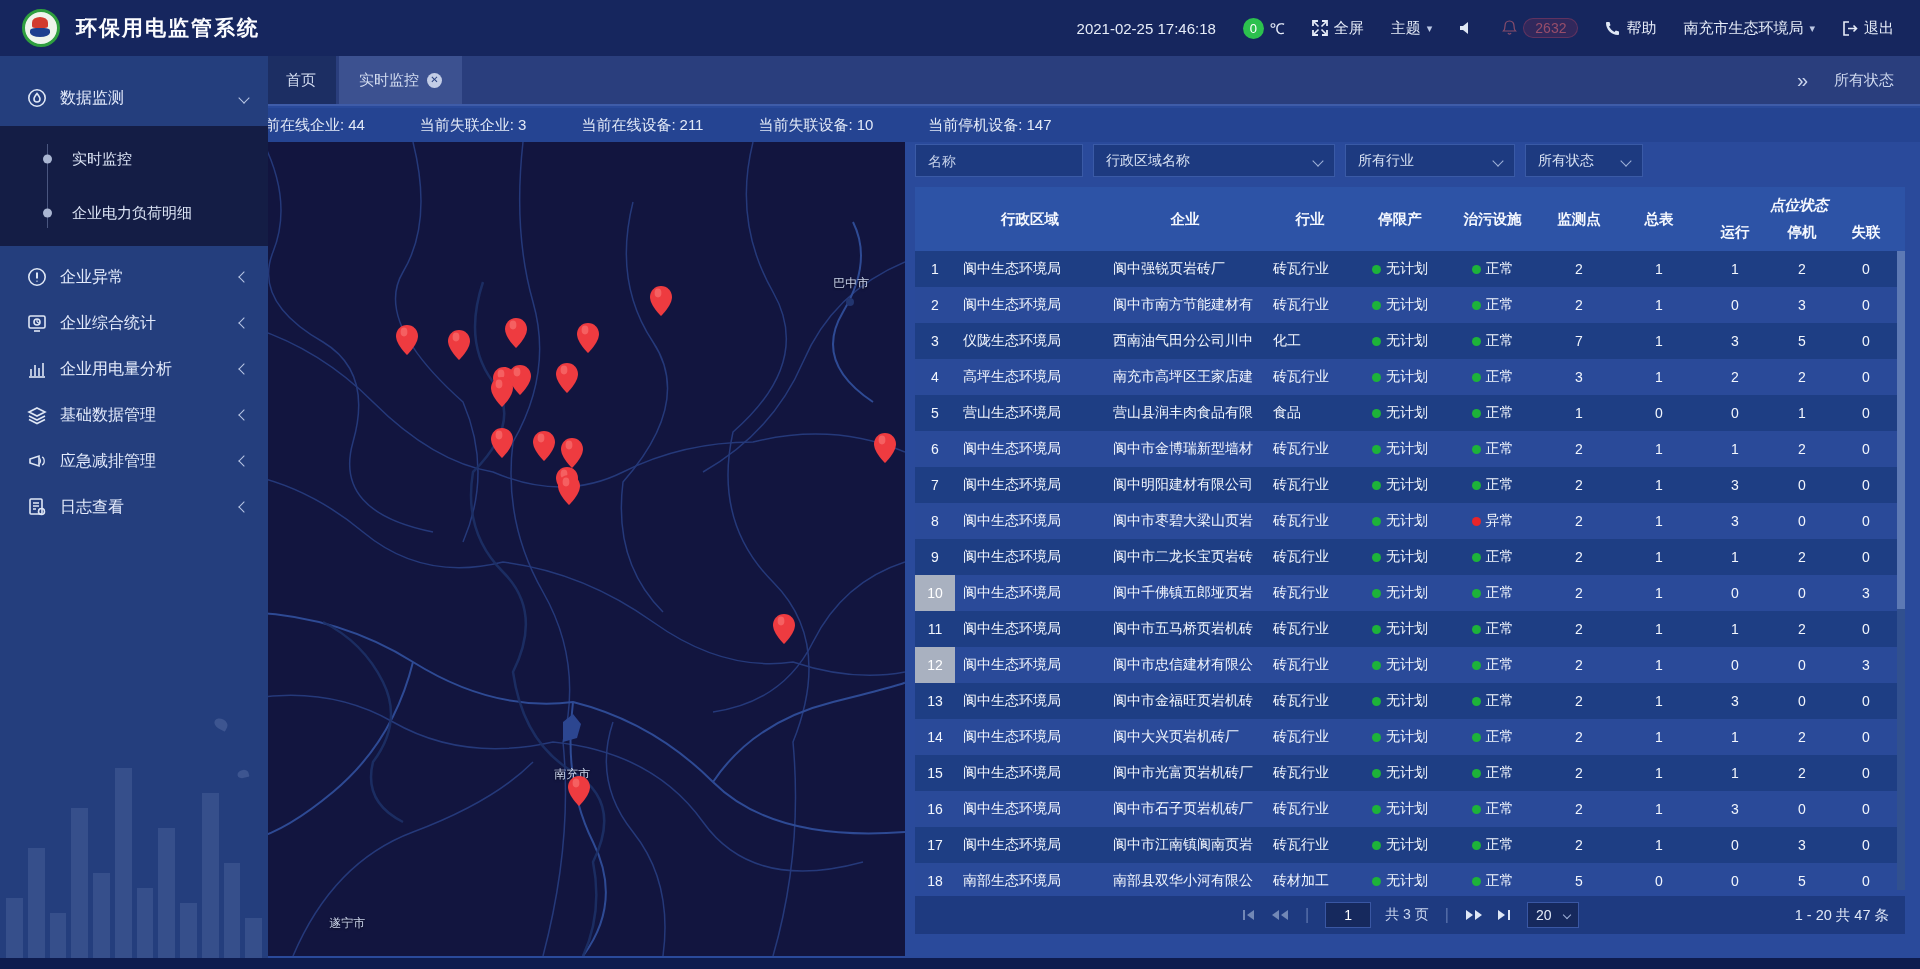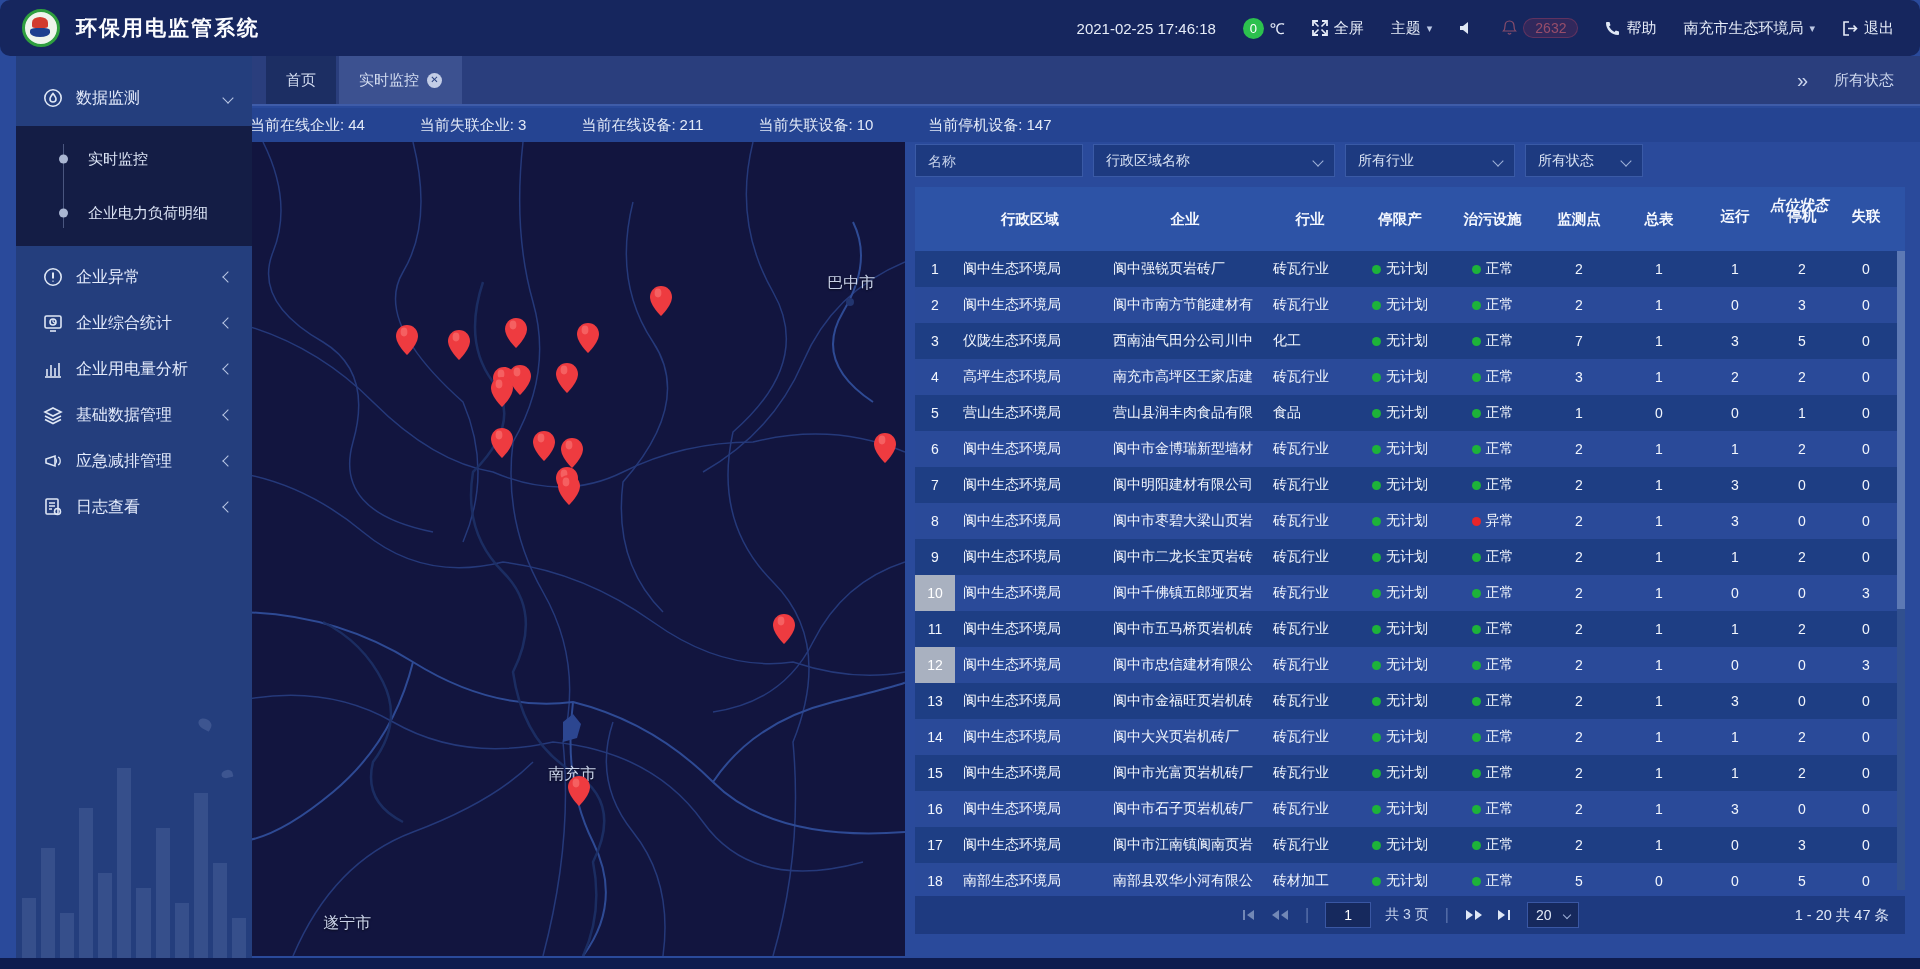--- a/index.html
+++ b/index.html
@@ -6,41 +6,41 @@
   html,body { width:1920px; height:969px; overflow:hidden; }
   body {
     font-family: "Liberation Sans", sans-serif;
     background:#2a4a9b;
     position:relative;
     color:#fff;
   }
   
   .header {
     position:absolute; top:0; left:0; width:1920px; height:56px;
-    background:#16265e; display:flex; align-items:center; z-index:30;border-radius:10px;
+    background:#16265e; display:flex; align-items:center; z-index:30;
   }
   .logo {
     width:38px; height:38px; border-radius:50%; margin-left:22px;
     background:#eef4ec; border:3px solid #2f9f3f; position:relative; flex:none;
   }
   .logo i1 { position:absolute; left:7px; top:5px; width:16px; height:11px; background:#d23c2e; border-radius:50% 50% 20% 20%; display:block; }
   .logo i2 { position:absolute; left:5px; top:16px; width:20px; height:9px; background:#1d3f8f; border-radius:30% 30% 50% 50%; display:block; }
   .app-title { font-size:21px; font-weight:bold; letter-spacing:2px; margin-left:16px; color:#fbfcff; }
   .header-right { margin-left:auto; display:flex; align-items:center; gap:27px; padding-right:26px; font-size:15px; color:#e6ecf8; }
   .hitem { display:flex; align-items:center; gap:6px; cursor:default; }
   .temp-circle { width:21px; height:21px; border-radius:50%; background:#2cc14e; color:#fff; font-size:13px;
     display:flex; align-items:center; justify-content:center; }
   .caret { font-size:11px; color:#bcc8e4; }
   .notif-badge { padding:1px 11px; border-radius:10px; background:rgba(185,55,85,.22);
     border:1px solid rgba(200,70,100,.45); color:#c25a6e; font-size:14px; }
   .dim { opacity:.75; }
   
   .sidebar {
-    position:absolute; top:56px; left:0; width:236px; bottom:0;
-    background:#243e7d; z-index:20; overflow:hidden;margin-left:16px;
+    position:absolute; top:56px; left:0; width:268px; bottom:0;
+    background:#243e7d; z-index:20; overflow:hidden;
   }
   .menu { margin-top:14px; }
   .menu-item { height:46px; display:flex; align-items:center; gap:13px;
     padding:0 20px 0 27px; font-size:16px; color:#e3eafb; cursor:pointer; }
   .menu-item.lvl1 { height:56px; }
   .menu-item .mi-icon { width:20px; height:20px; flex:none; display:flex; align-items:center; justify-content:center; }
   .menu-item svg { stroke:#dfe7f5; fill:none; stroke-width:1.6; }
   .chev { width:8px; height:8px; border-right:1.6px solid #b9c6e4; border-bottom:1.6px solid #b9c6e4; margin-left:auto; flex:none; }
   .chev.down { transform:rotate(45deg); }
   .chev.left { transform:rotate(135deg); }
@@ -63,21 +63,21 @@
     display:flex; align-items:center; justify-content:center; line-height:1; }
   .tab-right { margin-left:auto; display:flex; align-items:center; gap:26px; padding-right:26px; color:#cdd7ee; font-size:15px; }
   
   .statsbar { position:absolute; left:220px; top:108px; width:1700px; height:34px; background:#254492;
     display:flex; align-items:center; gap:55px; padding-left:30px; font-size:15px; color:#e2e9f7; z-index:9; }
   .stat b { font-weight:normal; margin-left:4px;text-align:right; }
   
   .map { position:absolute; left:233px; top:142px; width:672px; height:814px;
     background:#12153f; overflow:hidden; z-index:5; }
   .map svg.roads { position:absolute; inset:0; }
-  .map-label { position:absolute; transform:translate(-50%,-50%); color:#c9d2e8; font-size:16px;
+  .map-label { position:absolute; transform:translate(-50%,-50%); color:#c9d2e8; font-size:12px;
     text-shadow:0 1px 2px rgba(0,0,0,.6); white-space:nowrap; }
   .pin { position:absolute; width:24px; height:32px; transform:translate(-50%,-100%); }
   .map-toggle { position:absolute; left:-14px; top:384px; width:27px; height:27px; border-radius:50%;
     background:#16171d; display:flex; align-items:center; justify-content:center; cursor:pointer; z-index:6; }
   .map-toggle span { width:7px; height:7px; border-left:2px solid #fff; border-bottom:2px solid #fff; transform:rotate(45deg); margin-left:3px; }
   
   .rpanel { position:absolute; left:915px; top:144px; width:990px; z-index:5; }
   .filters { display:flex; gap:10px; height:33px; }
   .f-input, .f-select { background:#1d3a80; border:1px solid #3a5aa6; color:#d6e0f2; font-size:14px;
     height:33px; padding:0 12px; display:flex; align-items:center; }
@@ -86,21 +86,21 @@
   .f-input input::placeholder { color:#c3cfe8; opacity:1; }
   .f-select { justify-content:space-between; cursor:pointer; }
   .f-select .chev { border-color:#9fb2d8; margin-left:12px; }
   .sel-region { width:242px; } .sel-industry { width:170px; } .sel-status { width:118px; }
   
   :root { --cols: 40px 150px 160px 90px 90px 95px 78px 82px 70px 64px 64px 1fr; }
   .tablewrap { margin-top:10px; position:relative; height:703px; overflow:hidden; background:#22c55e; }
   .thead { position:relative; height:64px; background:#2d53a6; }
   .thead-grid { position:absolute; inset:0; display:grid; grid-template-columns:var(--cols); }
   .thead-grid .hc { display:flex; align-items:center; justify-content:center; font-size:14.5px; font-weight:bold; color:#f5f8fe; }
-  .thead-grid .hc.sub { align-items:flex-end; padding-bottom:25px; }
+  .thead-grid .hc.sub { align-items:flex-end; padding-bottom:9px; }
   .group-head { position:absolute; left:785px; width:198px; top:9px; text-align:center;
     font-style:italic; font-size:14.5px; font-weight:bold; color:#f5f8fe; }
   .tbody { position:relative; }
   .trow { display:grid; grid-template-columns:var(--cols); height:36px; align-items:center;
     font-size:14px; color:#f2f6fd; cursor:pointer; }
   .trow.dark { background:#1e3e84; } .trow.light { background:#2a4a99; }
   .cell { overflow:hidden; white-space:nowrap; }
   .c-center { text-align:center; }
   .c-left { padding-left:8px; }
   .c-num { text-align:center; height:36px; line-height:36px; }

